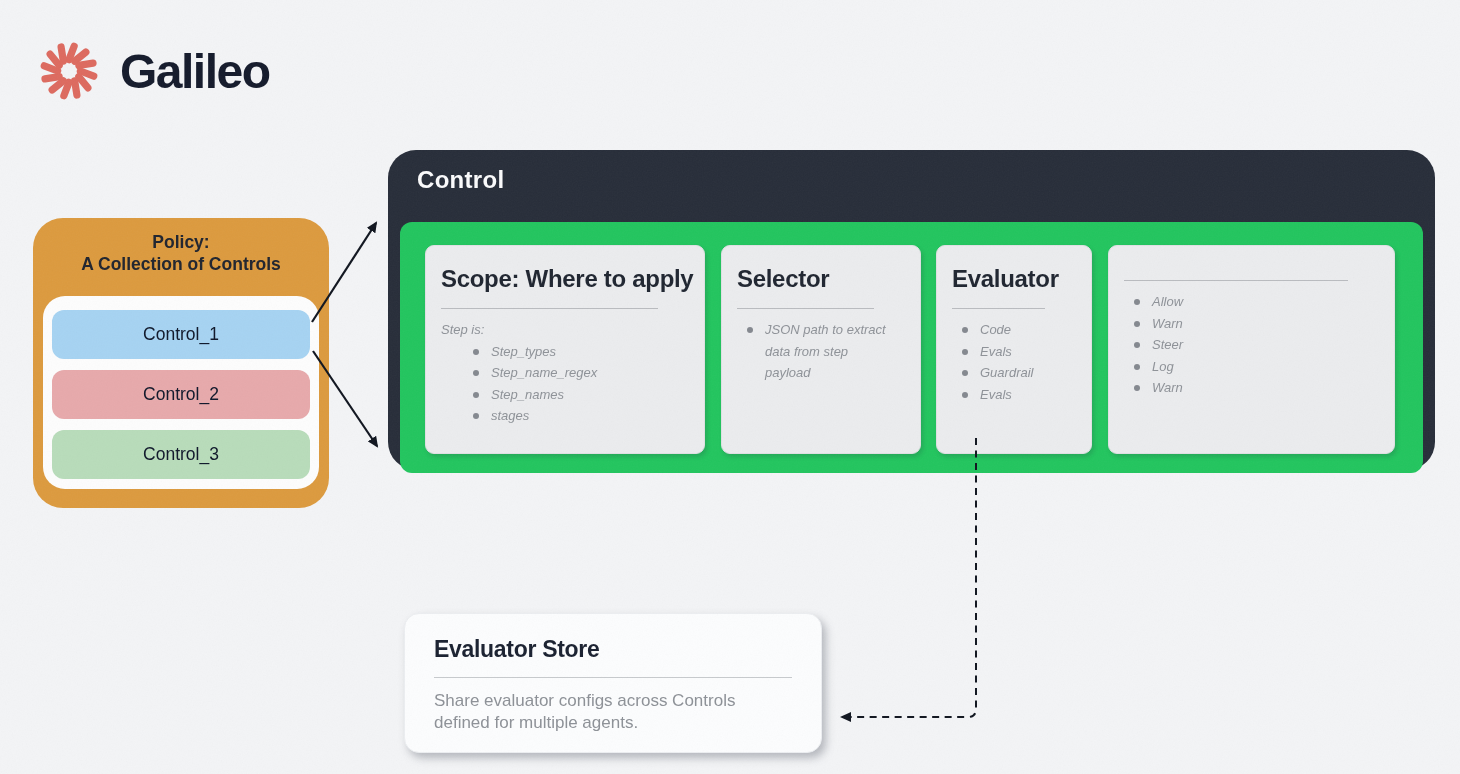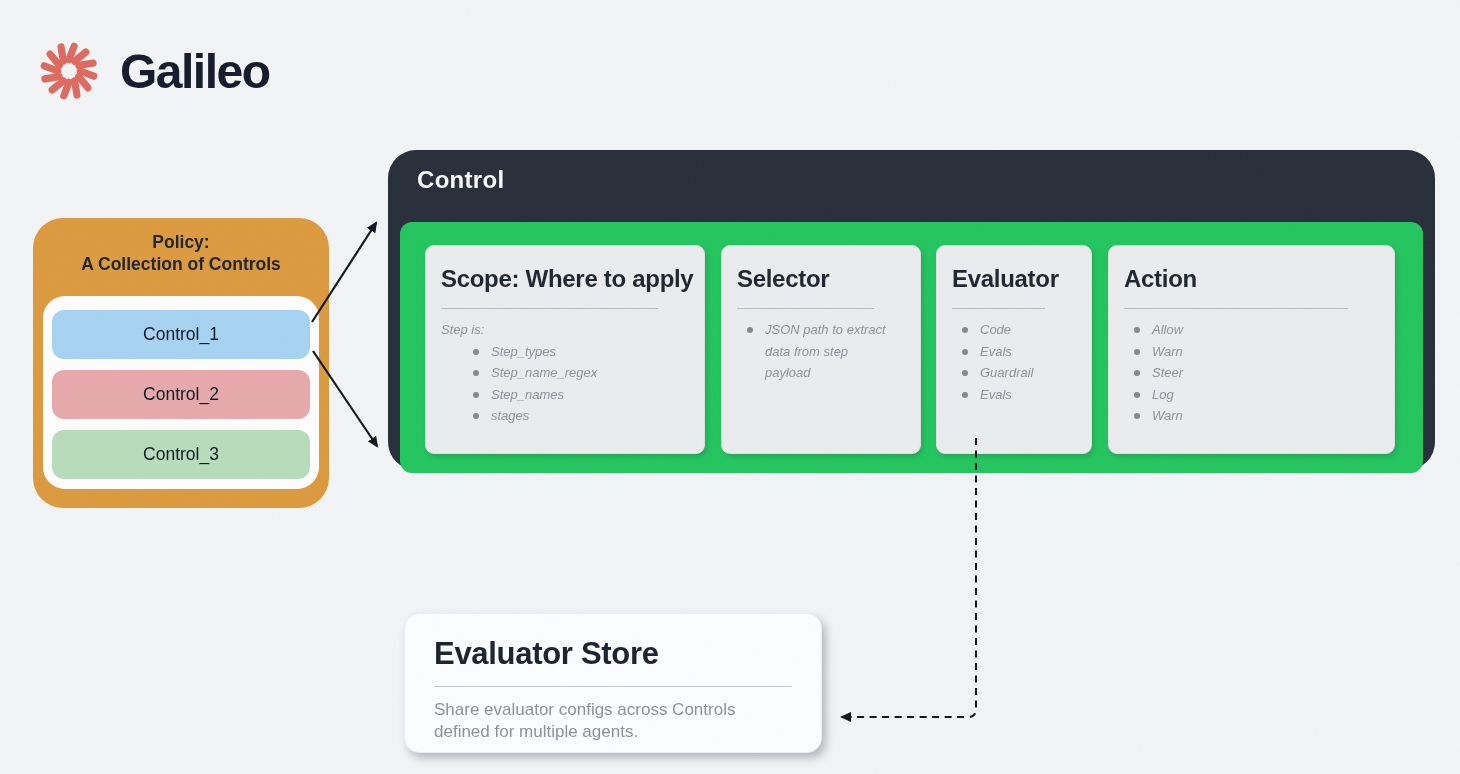--- a/index.html
+++ b/index.html
@@ -60,21 +60,21 @@
   .card-scope li{padding-left:50px;}
   .card-scope li::before{left:32px;}
   .card-selector li{max-width:122px;}
   
   .store{
     position:absolute;left:404px;top:613px;width:418px;height:140px;box-sizing:border-box;
     background:#fcfdfe;border:1px solid #eceef1;border-radius:15px;
     box-shadow:4px 5px 9px rgba(95,100,112,.42);
     padding:22px 29px 0;
   }
-  .store-title{font-size:31px;font-weight:600;letter-spacing:-.3px;color:#1a2130;}
+  .store-title{font-size:23px;font-weight:600;letter-spacing:-.3px;color:#1a2130;}
   .store hr{border:0;border-top:1.5px solid #c7cacd;margin:14px 0 0;}
   .store-desc{margin-top:12px;font-size:17px;line-height:22px;color:#8d9197;}
   
   .arrows{position:absolute;left:0;top:0;width:1460px;height:774px;z-index:10;pointer-events:none;}
   .grain{position:absolute;left:0;top:0;width:1460px;height:774px;z-index:50;pointer-events:none;opacity:.045;}
 </style>
 </head>
 <body>
 
 <div class="canvas">
@@ -154,21 +154,20 @@
           <ul>
             <li>Code</li>
             <li>Evals</li>
             <li>Guardrail</li>
             <li>Evals</li>
           </ul>
         </div>
       </div>
 
       <div class="card card-action">
-        <div class="card-title">Action</div>
         <hr>
         <div class="card-body">
           <ul>
             <li>Allow</li>
             <li>Warn</li>
             <li>Steer</li>
             <li>Log</li>
             <li>Warn</li>
           </ul>
         </div>

